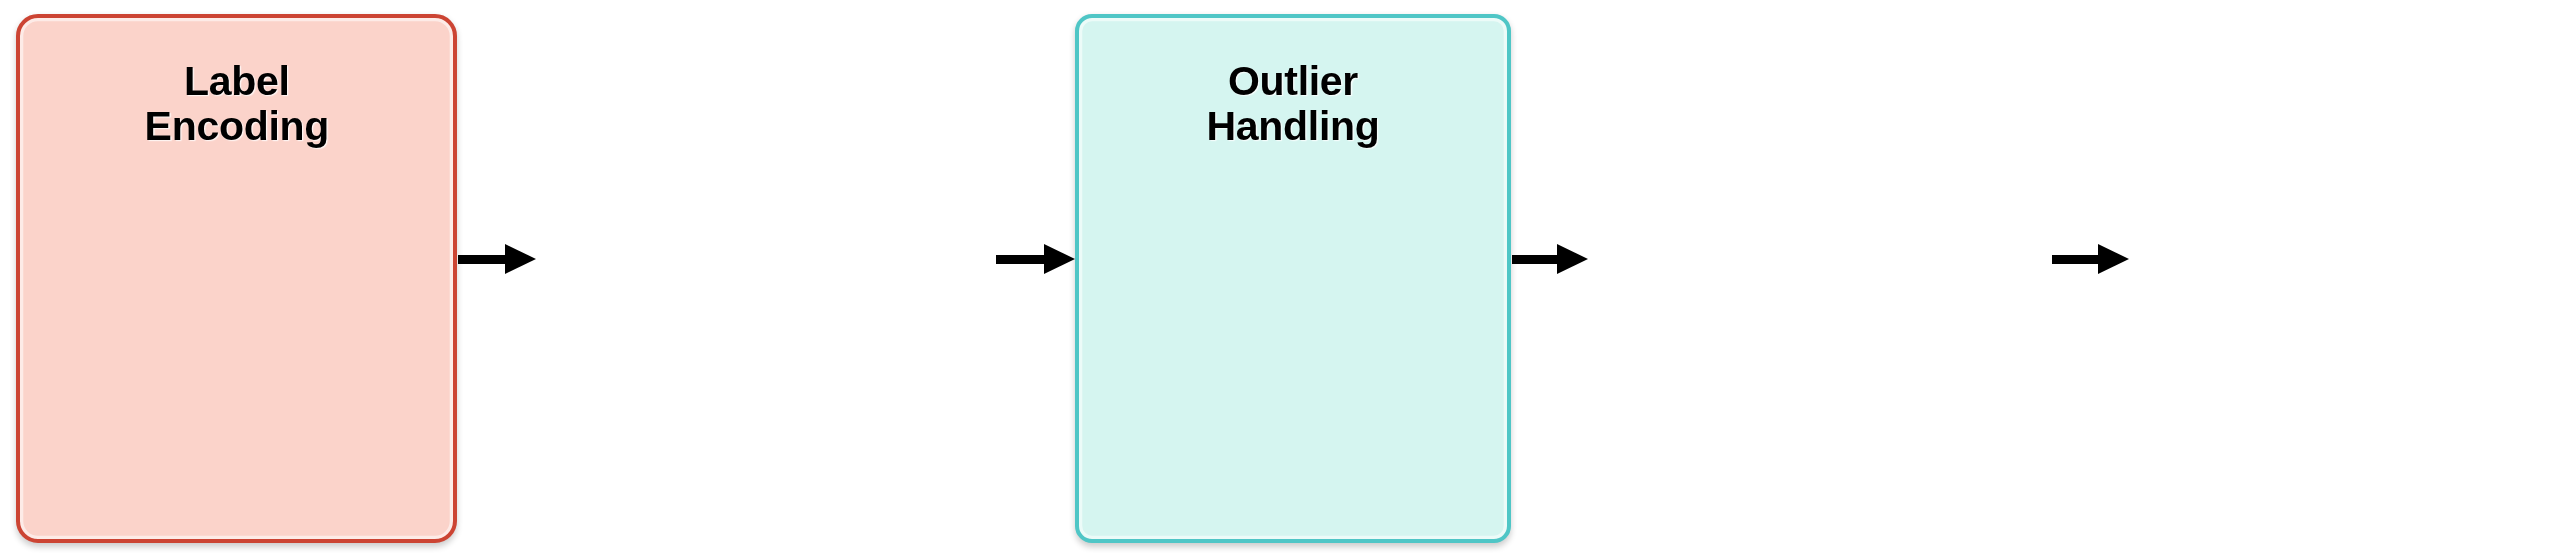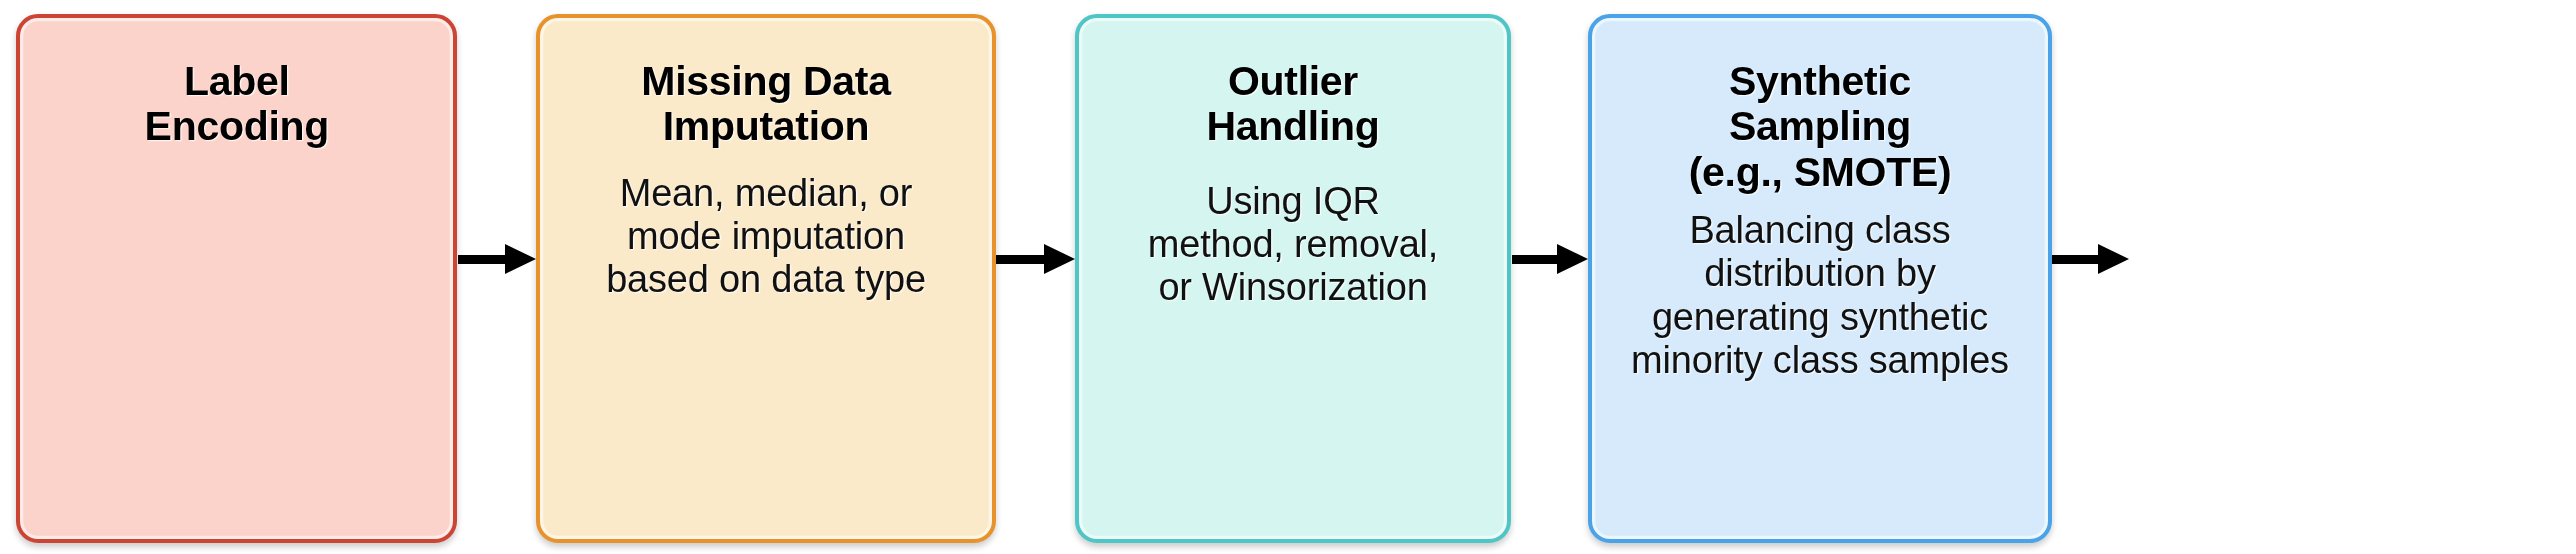--- a/index.html
+++ b/index.html
@@ -121,55 +121,36 @@
   <div class="flow-box" id="box-1" style="background: rgb(251, 211, 202); border-color: rgb(204, 68, 51);">
     <div class="box-title">Label
 Encoding</div>
   </div>
 
   <div class="arrow" id="arrow-1">
     <div class="shaft"></div>
     <div class="head"></div>
   </div>
 
-  <div class="flow-box" id="box-2" style="background: rgb(251, 234, 202); border-color: rgb(232, 146, 43);">
-    <div class="box-title">Missing Data
-Imputation</div>
-    <div class="box-body">Mean, median, or
-mode imputation
-based on data type</div>
-  </div>
 
   <div class="arrow" id="arrow-2">
     <div class="shaft"></div>
     <div class="head"></div>
   </div>
 
-  <div class="flow-box" id="box-3" style="background: rgb(213, 245, 240); border-color: rgb(79, 198, 198);">
+  <div class="flow-box" id="box-3" style="background: rgb(213, 245, 240); border-color: rgb(79, 198, 198); border-radius: 17px;">
     <div class="box-title">Outlier
 Handling</div>
-    <div class="box-body">Using IQR
-method, removal,
-or Winsorization</div>
   </div>
 
   <div class="arrow" id="arrow-3">
     <div class="shaft"></div>
     <div class="head"></div>
   </div>
 
-  <div class="flow-box" id="box-4" style="background: rgb(214, 234, 251); border-color: rgb(74, 163, 232);">
-    <div class="box-title">Synthetic
-Sampling
-(e.g., SMOTE)</div>
-    <div class="box-body">Balancing class
-distribution by
-generating synthetic
-minority class samples</div>
-  </div>
 
   <div class="arrow" id="arrow-4">
     <div class="shaft"></div>
     <div class="head"></div>
   </div>
 
 
 </div>
 
 

